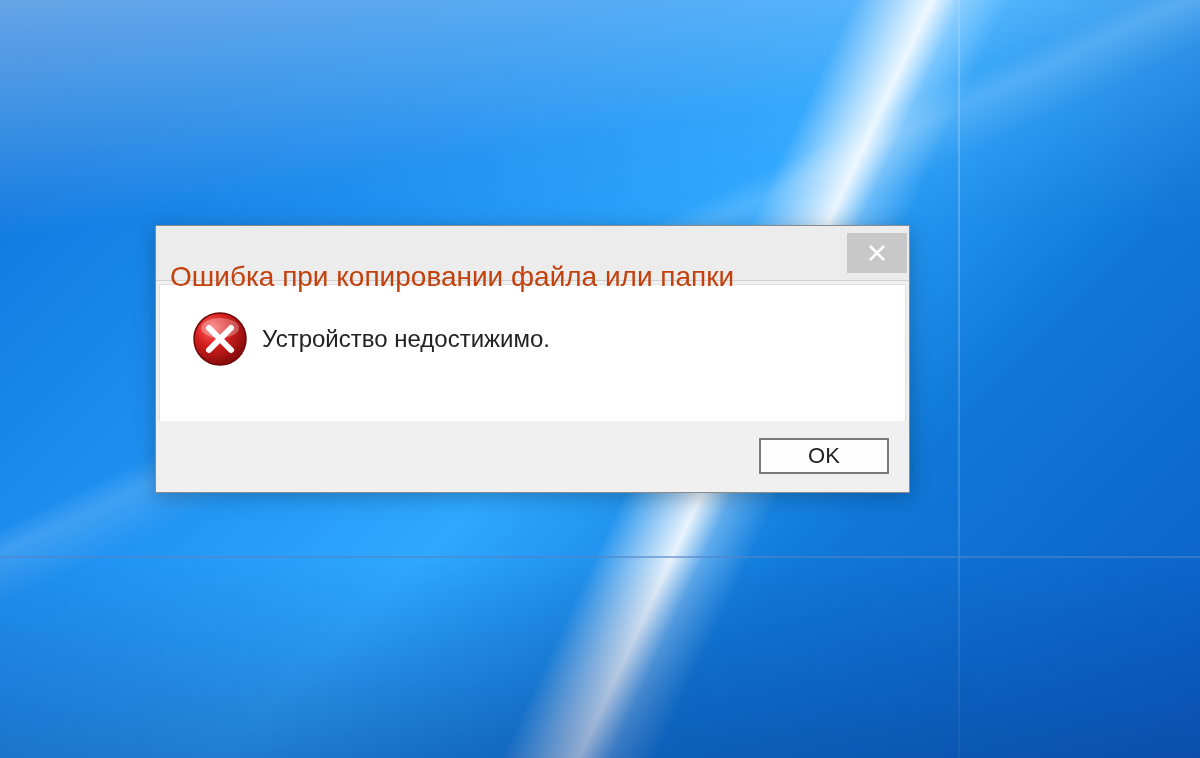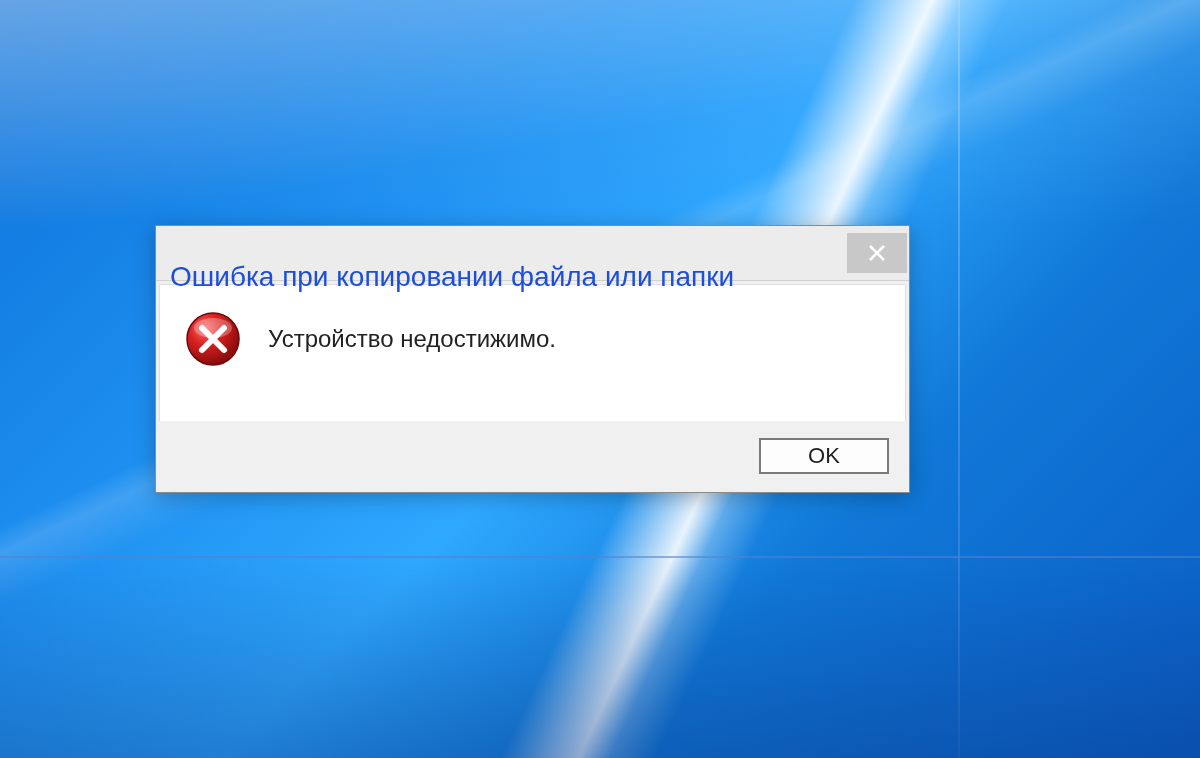--- a/index.html
+++ b/index.html
@@ -57,21 +57,21 @@
       display: flex;
       align-items: center;
       justify-content: space-between;
       height: 55px;
       background: #ececec;
       padding-left: 14px;
       border-bottom: 1px solid #d0d0d0;
     }
     .title-text {
       font-size: 28px;
-      color: #1d4ed8;
+      color: #c2410c;
       font-weight: 400;
       margin-top: 48px;
     }
     .close-btn {
       width: 60px;
       height: 40px;
       background: #c8c8c8;
       display: flex;
       align-items: center;
       justify-content: center;
@@ -79,24 +79,24 @@
       margin-right: 2px;
     }
     .close-btn svg {
       width: 18px;
       height: 18px;
       stroke: #fff;
       stroke-width: 2.5;
     }
     .content {
       background: #ffffff;
-      padding: 30px 24px 50px 17px;
+      padding: 30px 24px 50px 24px;
       display: flex;
       align-items: flex-start;
-      gap: 27px;
+      gap: 14px;
       margin: 3px;
       border: 1px solid #e0e0e0;
       border-bottom: none;
       min-height: 130px;
     }
     .error-icon-wrap {
       margin-left: 8px;
       margin-top: -4px;
     }
     .message {

